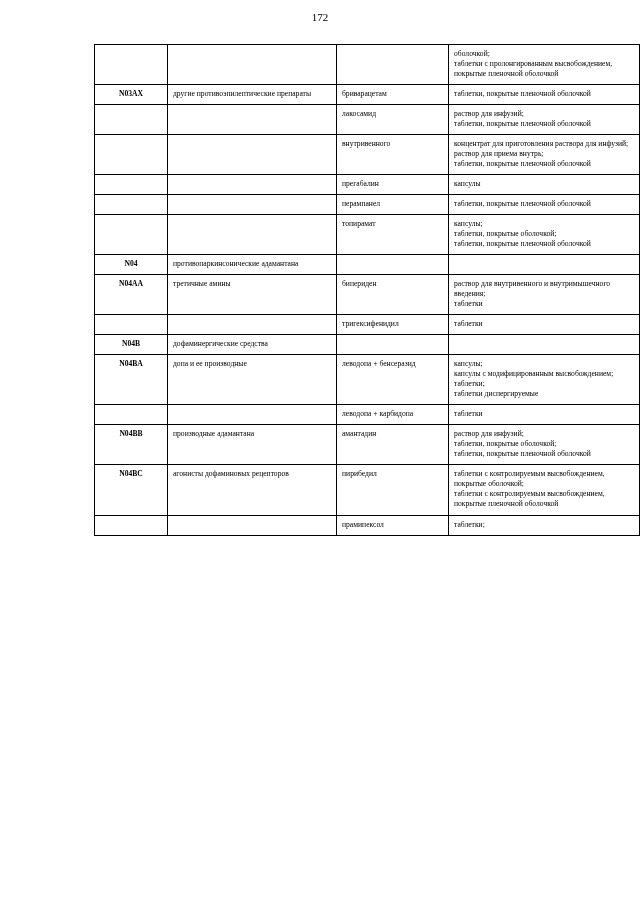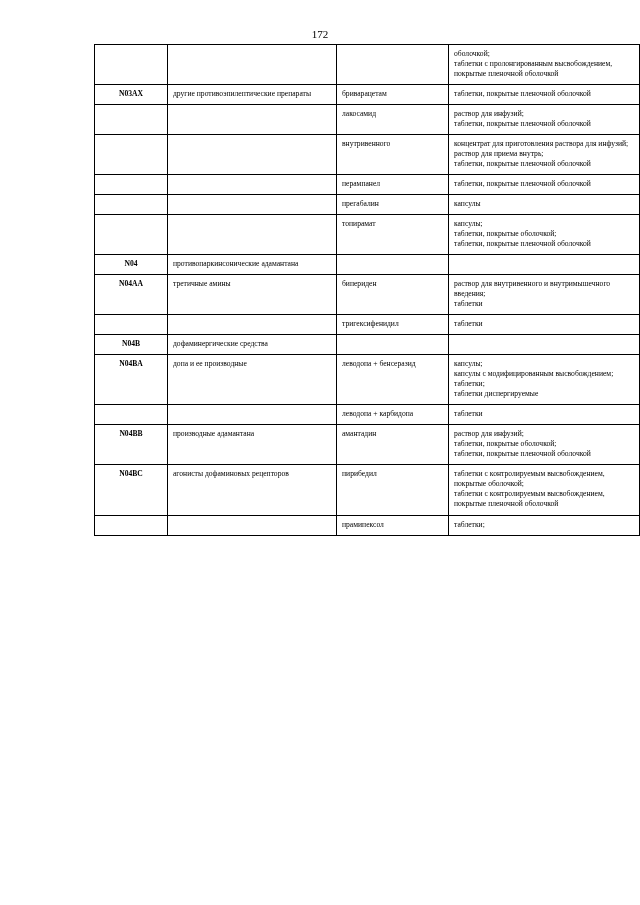--- a/index.html
+++ b/index.html
@@ -14,21 +14,21 @@
     color: #000000;
   }
   .page {
     position: relative;
     width: 640px;
     height: 905px;
     box-sizing: border-box;
   }
   .page-number {
     position: absolute;
-    top: 28px;
+    top: 11px;
     left: 0;
     width: 640px;
     text-align: center;
     font-size: 11px;
     font-family: "Liberation Serif", serif;
   }
   .table-wrap {
     position: absolute;
     top: 44px;
     left: 94px;
@@ -113,32 +113,32 @@
           <td class="col-form">
               <span class="cellline">концентрат для приготовления раствора для инфузий;
 раствор для приема внутрь;
 таблетки, покрытые пленочной оболочкой</span>
             </td>
         </tr>
 
         <tr>
           <td class="col-code"></td>
           <td class="col-group"></td>
+          <td class="col-inn">прегабалин</td>
+          <td class="col-form">
+              <span class="cellline">капсулы</span>
+            </td>
+        </tr>
+
+        <tr>
+          <td class="col-code"></td>
+          <td class="col-group"></td>
           <td class="col-inn">перампанел</td>
           <td class="col-form">
               <span class="cellline">таблетки, покрытые пленочной оболочкой</span>
-            </td>
-        </tr>
-
-        <tr>
-          <td class="col-code"></td>
-          <td class="col-group"></td>
-          <td class="col-inn">прегабалин</td>
-          <td class="col-form">
-              <span class="cellline">капсулы</span>
             </td>
         </tr>
 
         <tr>
           <td class="col-code"></td>
           <td class="col-group"></td>
           <td class="col-inn">топирамат</td>
           <td class="col-form">
               <span class="cellline">капсулы;
 таблетки, покрытые оболочкой;

